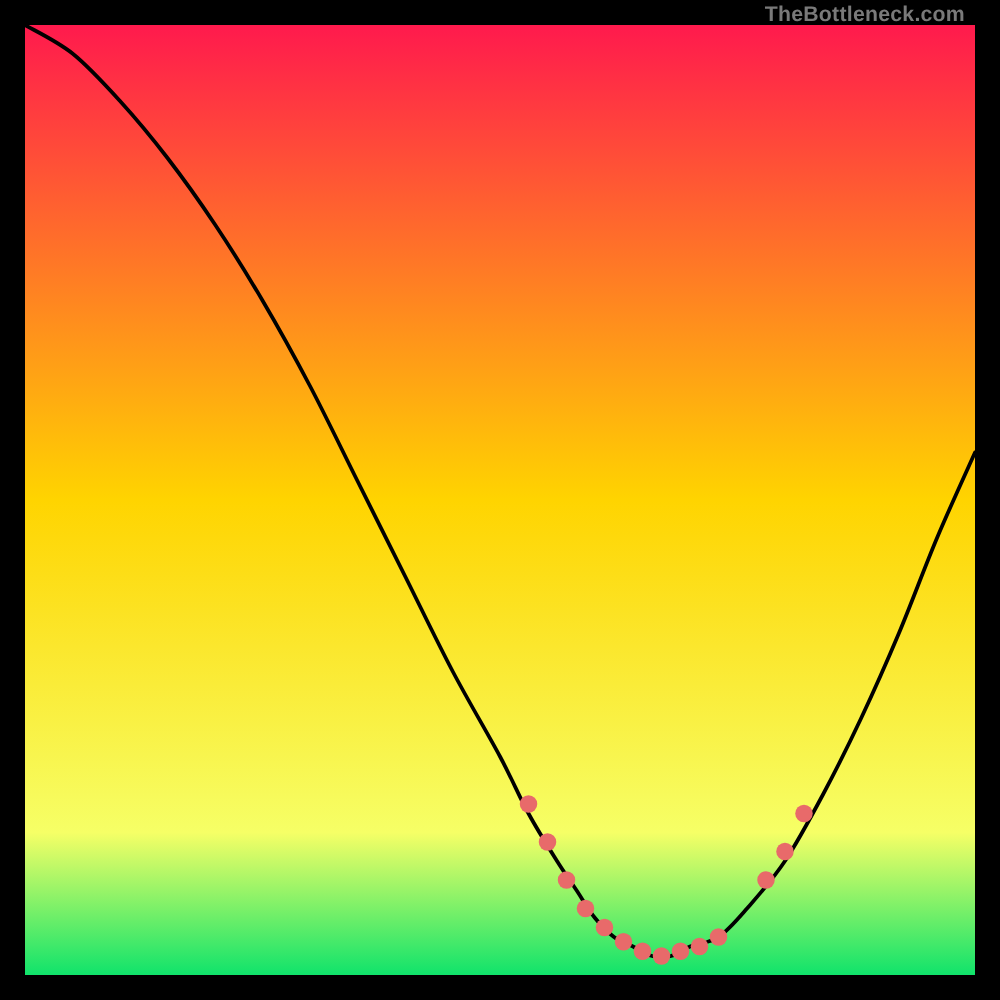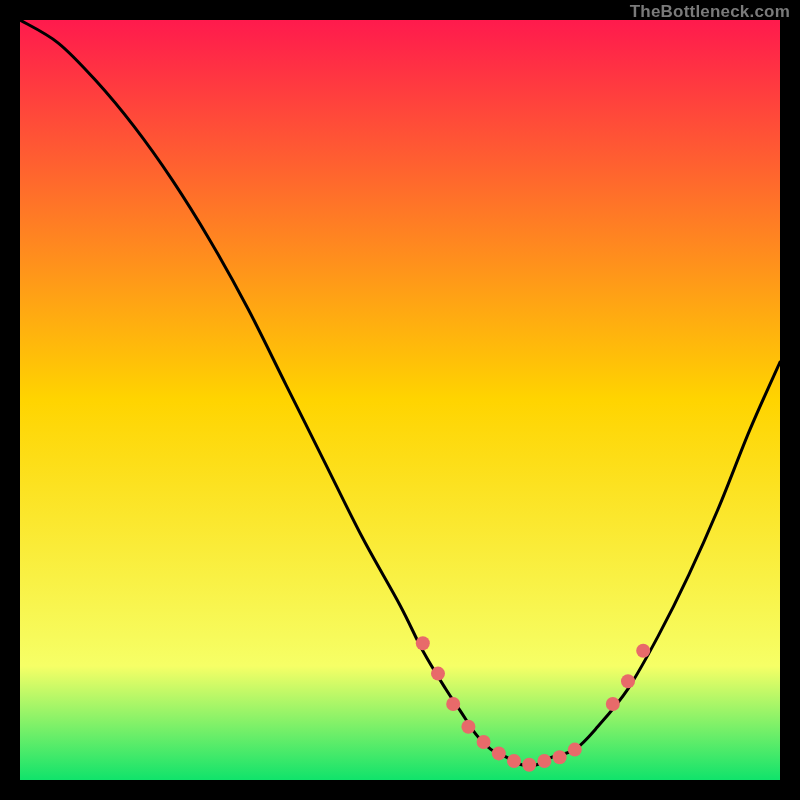--- a/index.html
+++ b/index.html
@@ -21,21 +21,21 @@
   .plot-area {
     position: absolute;
     left: 0;
     top: 0;
     width: 760px;
     height: 760px;
   }
   .attribution {
     position: absolute;
     top: 2px;
-    right: 10px;
+    right: 28px;
     font-family: Arial, Helvetica, sans-serif;
     font-size: 17px;
     font-weight: bold;
     color: #7a7a7a;
     letter-spacing: 0.2px;
   }
   svg { display: block; }
 </style>
 </head>
 <body>

